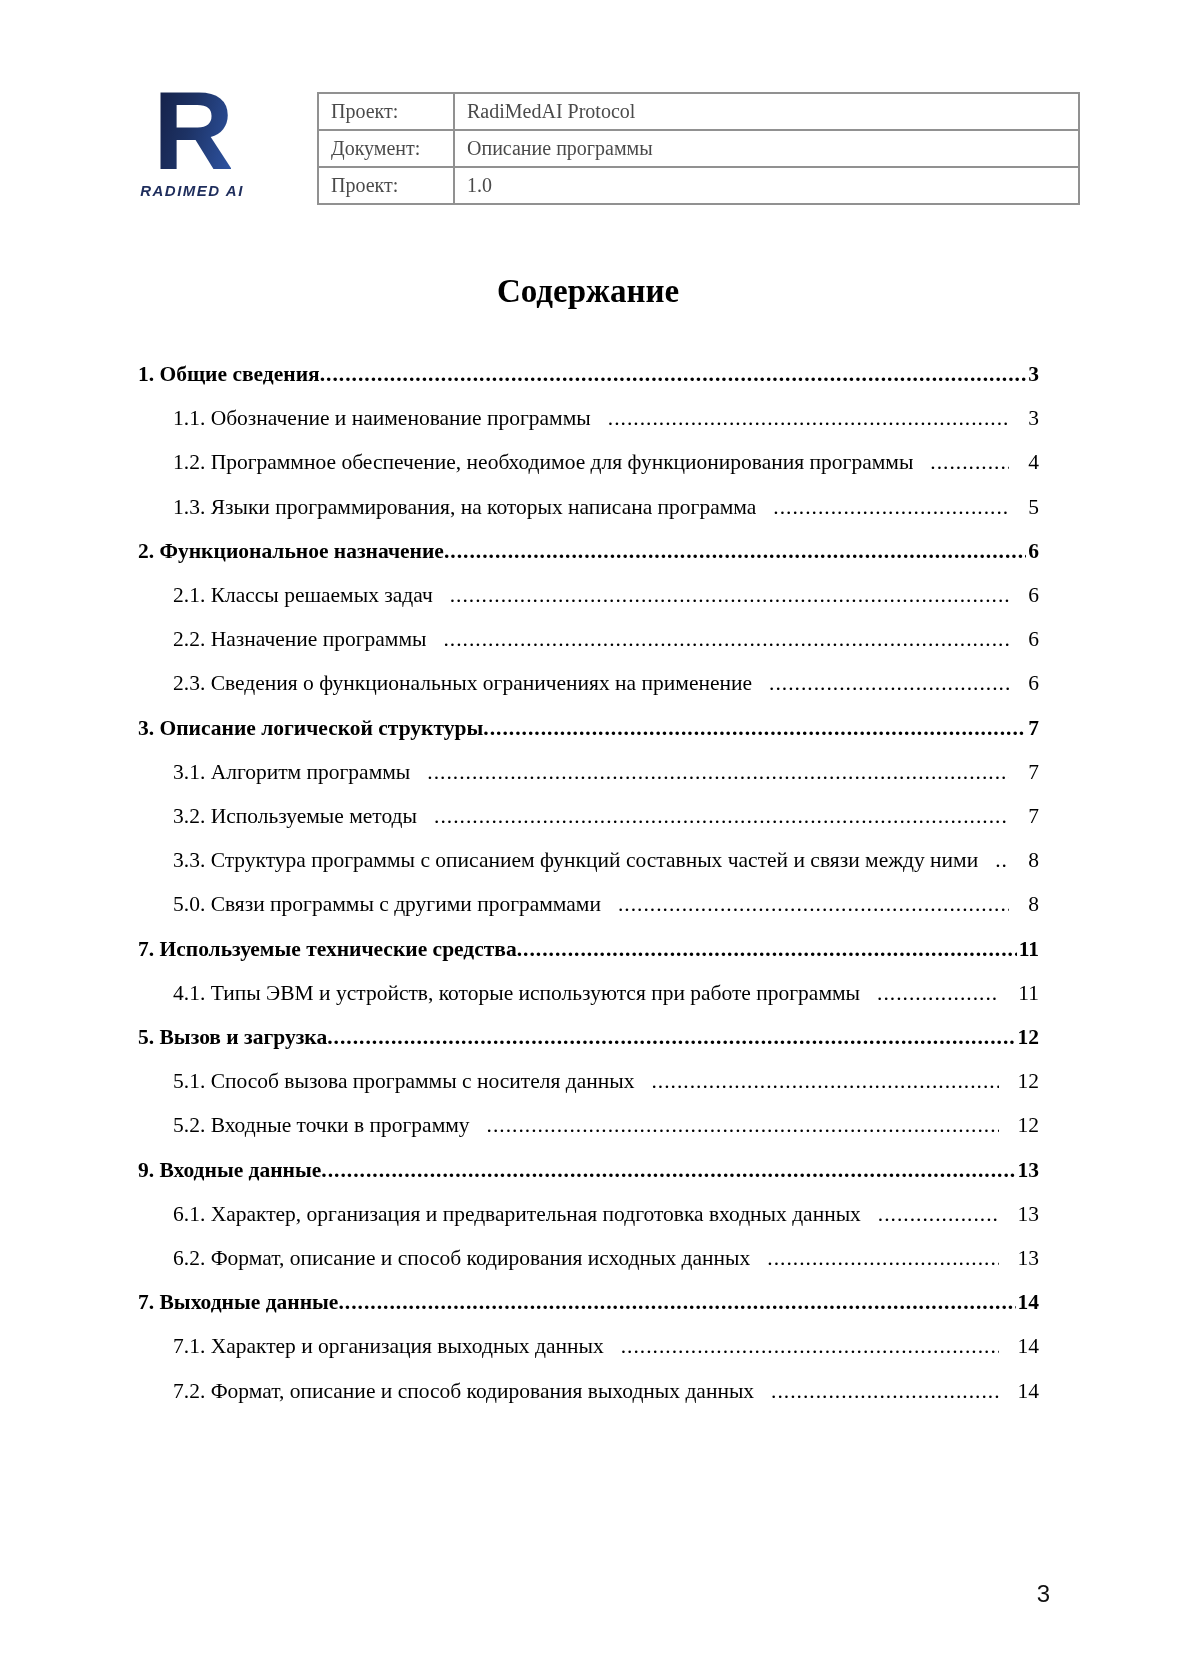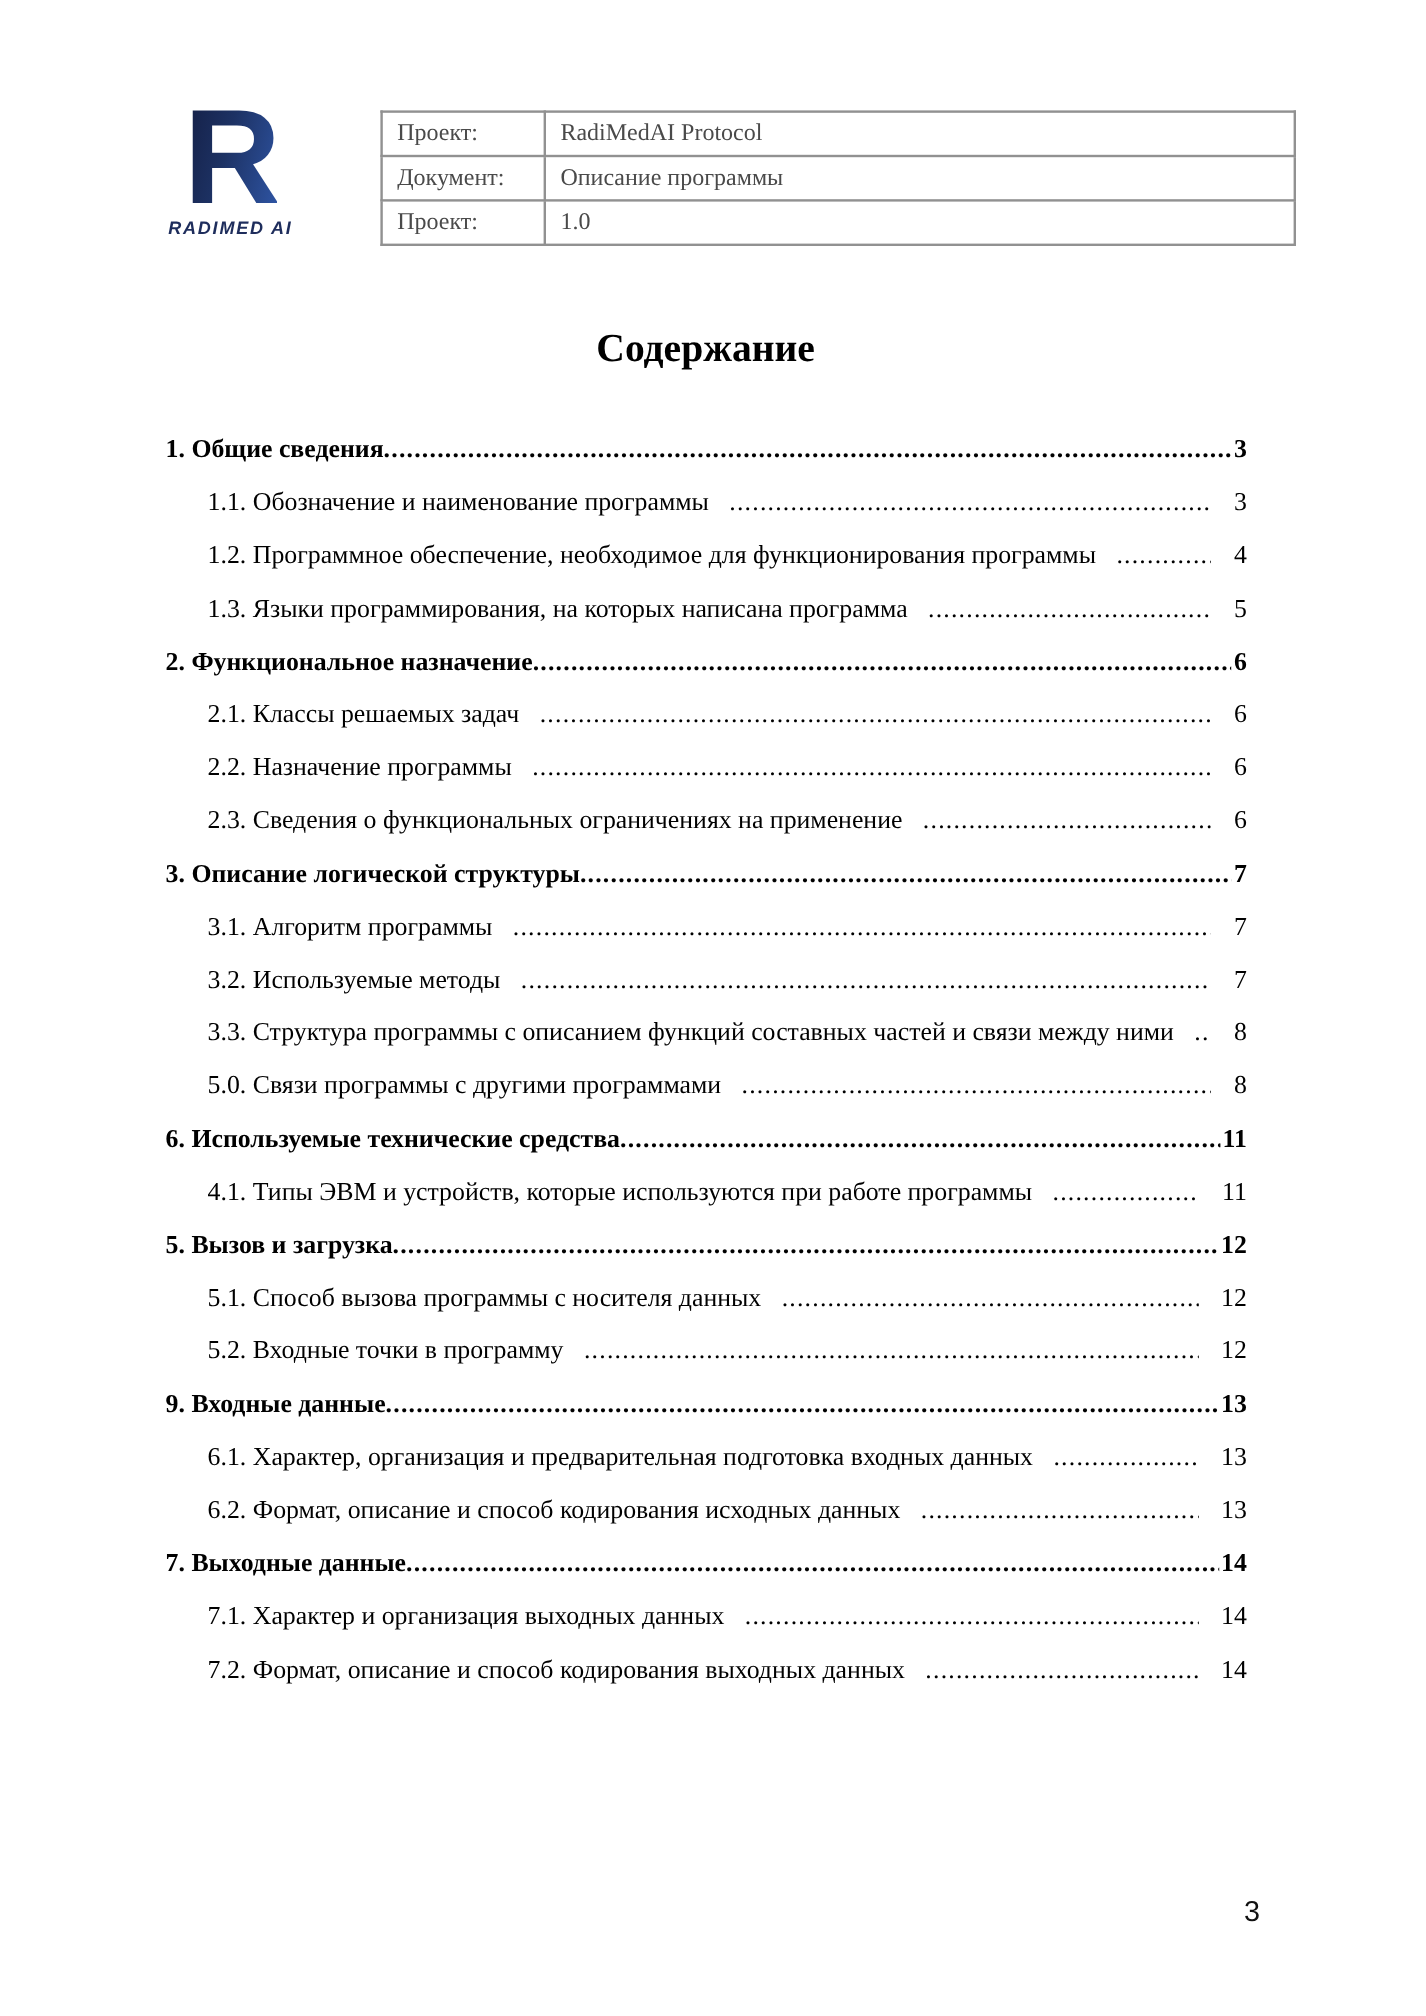--- a/index.html
+++ b/index.html
@@ -215,21 +215,21 @@
         <span class="toc-label">3.3. Структура программы с описанием функций составных частей и связи между ними</span>
         <span class="leader"></span>
         <span class="toc-page">8</span>
       </div>
       <div class="toc-row sub">
         <span class="toc-label">5.0. Связи программы с другими программами</span>
         <span class="leader"></span>
         <span class="toc-page">8</span>
       </div>
       <div class="toc-row chapter">
-        <span class="toc-label">6. Используемые технические средства</span>
+        <span class="toc-label">7. Используемые технические средства</span>
         <span class="leader"></span>
         <span class="toc-page">11</span>
       </div>
       <div class="toc-row sub">
         <span class="toc-label">4.1. Типы ЭВМ и устройств, которые используются при работе программы</span>
         <span class="leader"></span>
         <span class="toc-page">11</span>
       </div>
       <div class="toc-row chapter">
         <span class="toc-label">5. Вызов и загрузка</span>

